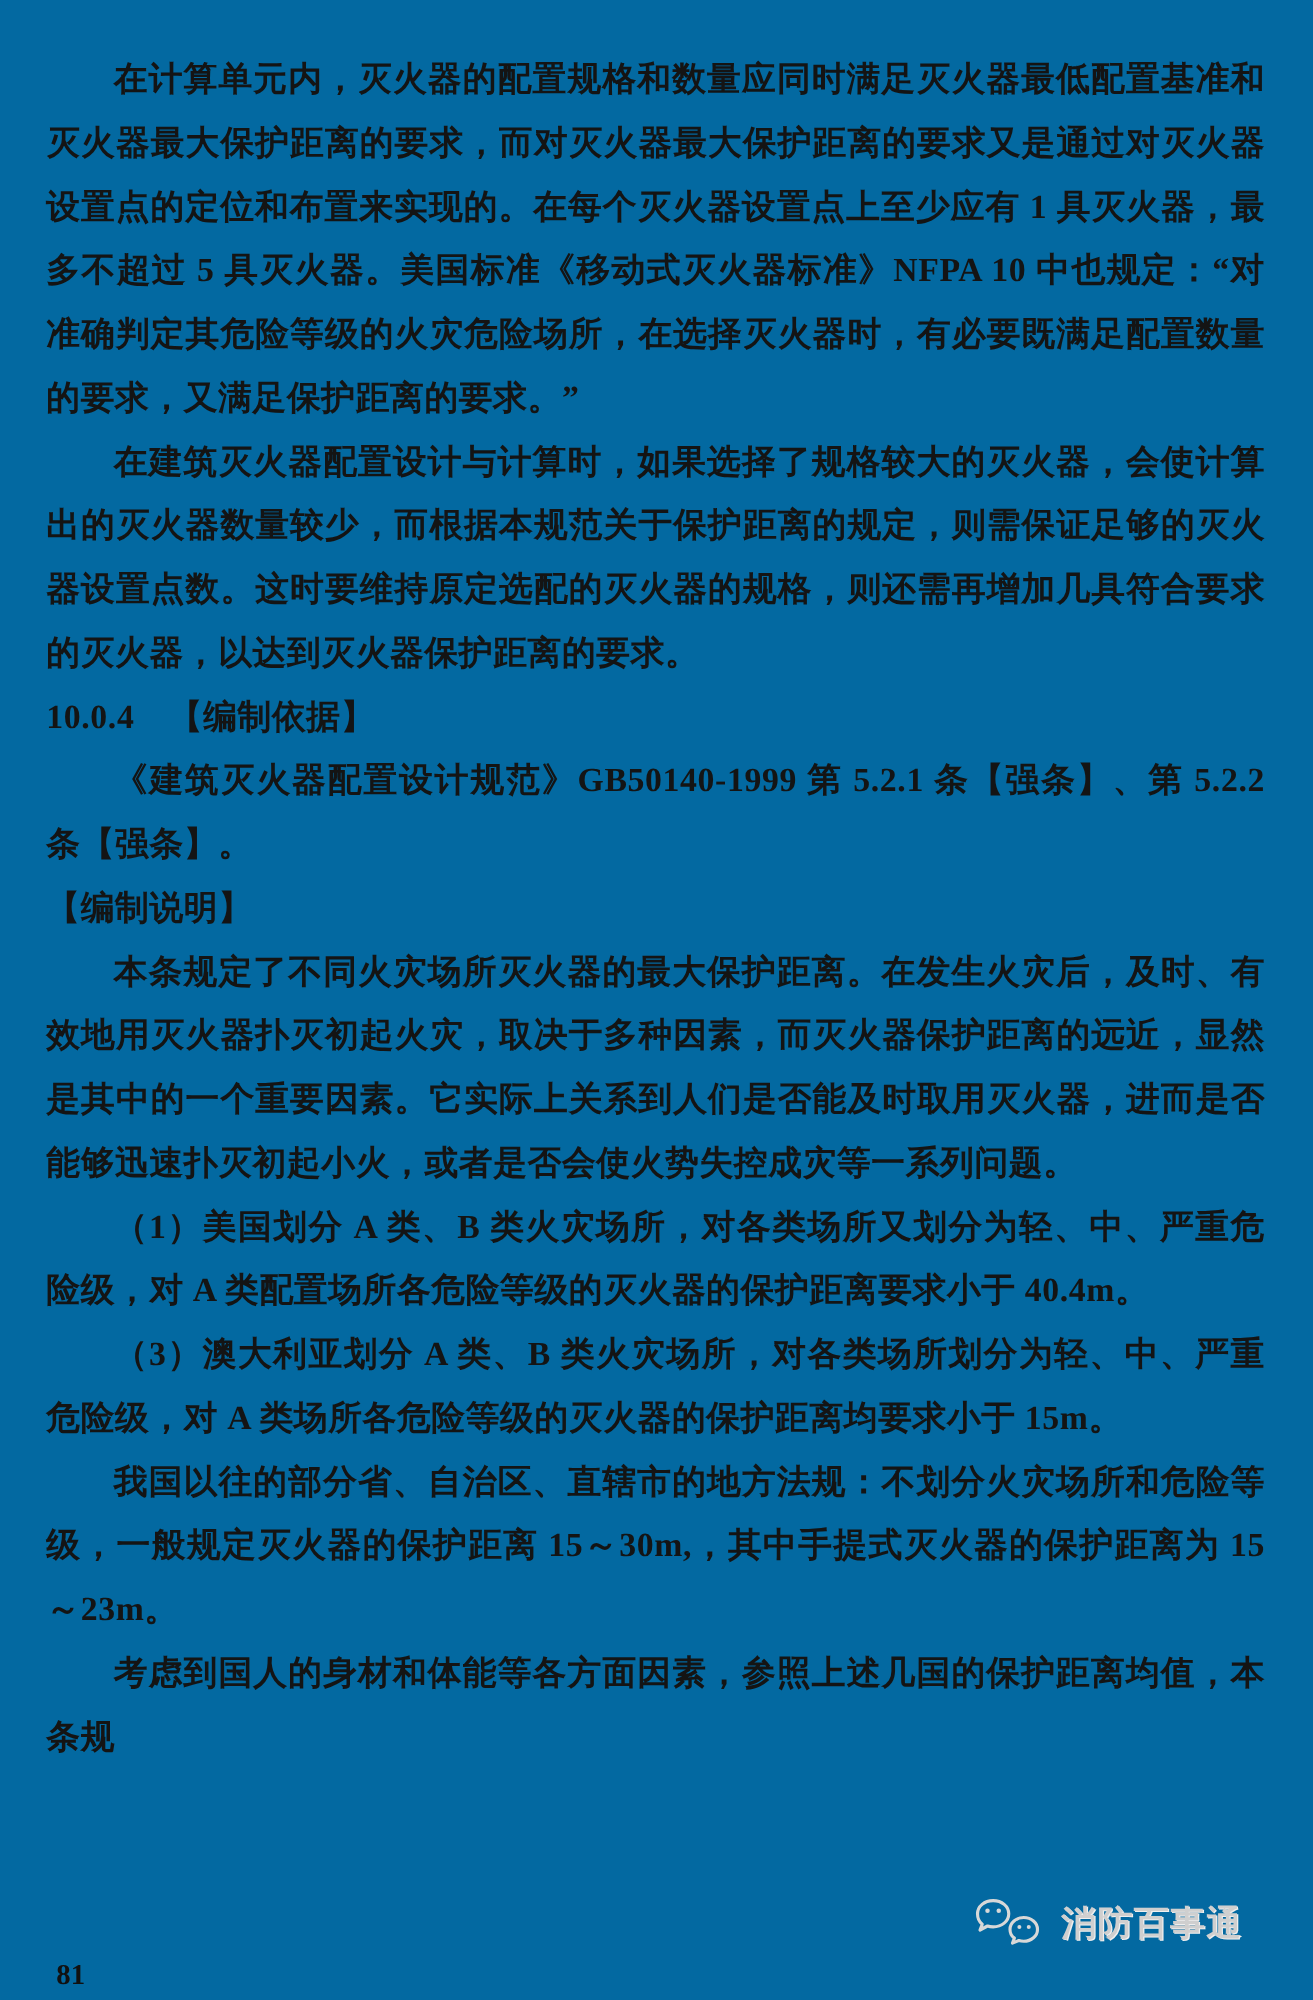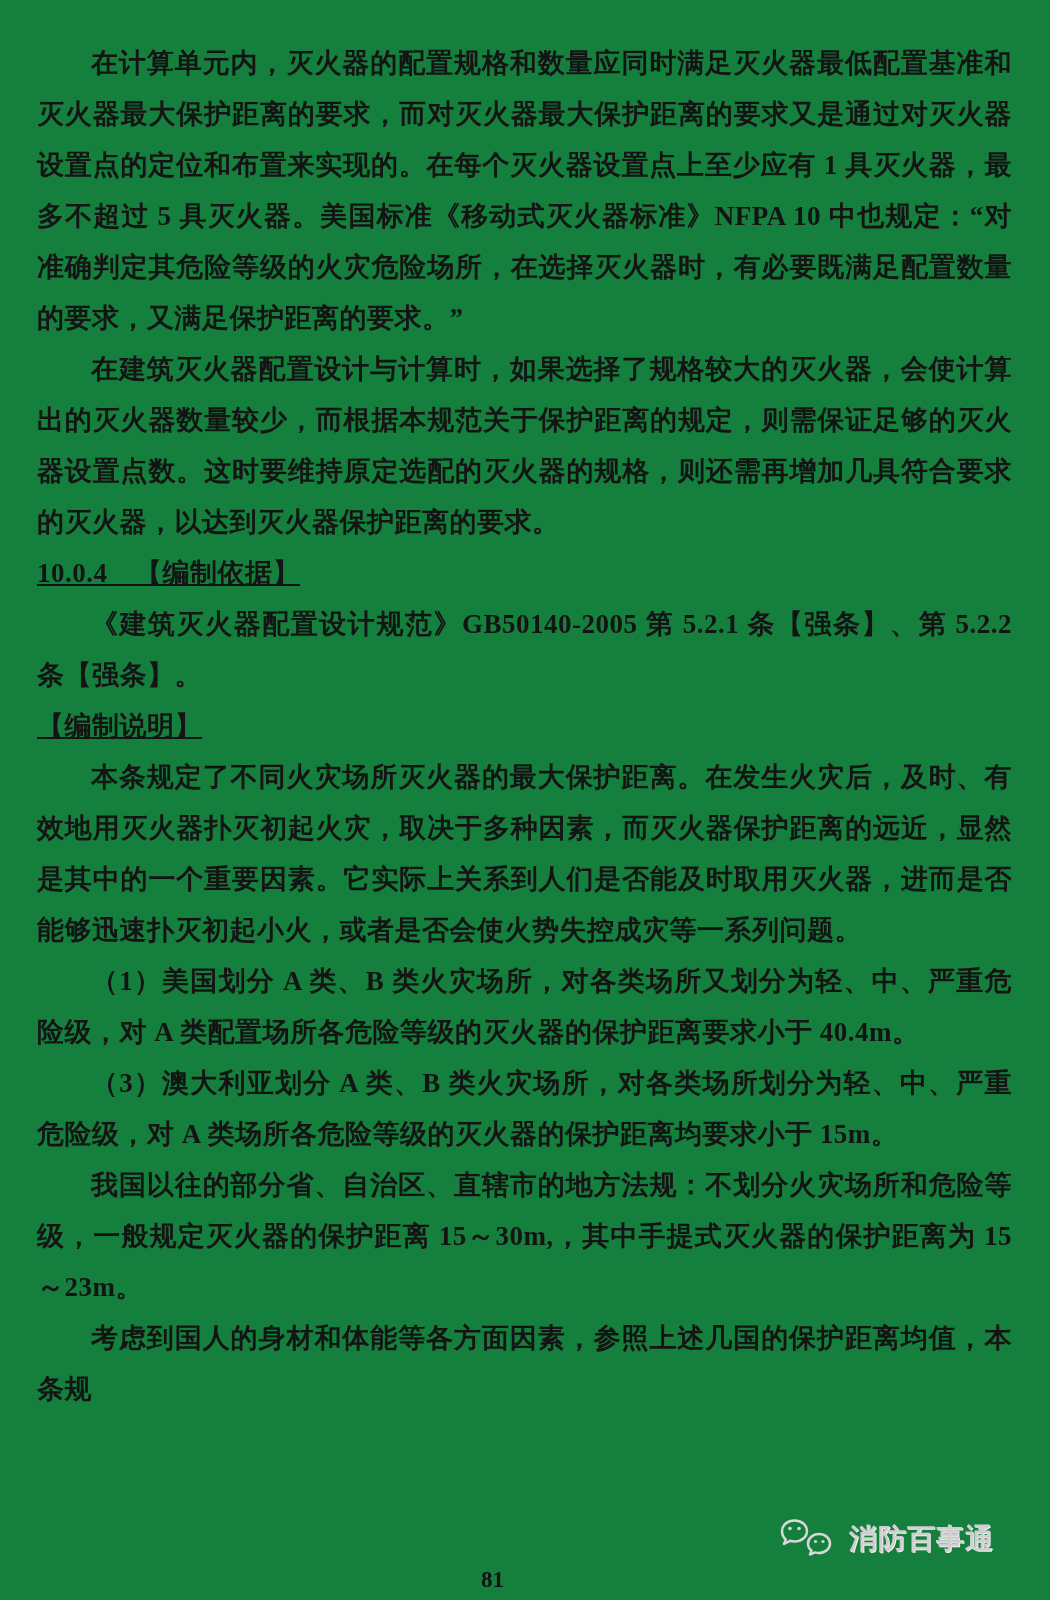--- a/index.html
+++ b/index.html
@@ -4,21 +4,21 @@
 <style>
   html, body {
     margin: 0;
     padding: 0;
     background: #ffffff;
   }
   .page {
     position: relative;
     width: 1050px;
     height: 1600px;
-    background: #15803d;
+    background: #0369a1;
     overflow: hidden;
     font-family: "Liberation Serif", "DejaVu Serif", serif;
     color: #141414;
   }
   .text-block {
     position: absolute;
     left: 37px;
     right: 38px;
     top: 38px;
     font-size: 27px;
@@ -29,21 +29,20 @@
     letter-spacing: 0.5px;
   }
   .para {
     margin: 0;
   }
   .indent {
     text-indent: 2em;
   }
   .heading {
     text-indent: 0;
-    text-decoration: underline;
   }
   .watermark {
     position: absolute;
     top: 1518px;
     right: 56px;
     display: flex;
     align-items: center;
     gap: 16px;
     color: #cfcfcf;
     font-size: 28px;
@@ -53,37 +52,37 @@
   }
   .wm-logo {
     display: inline-flex;
     align-items: center;
   }
   .page-num {
     position: absolute;
     top: 1567px;
     left: 0;
     width: 985px;
-    text-align: center;
     font-size: 23px;
     font-weight: bold;
     font-family: "Liberation Serif", "DejaVu Serif", serif;
     color: #111111;
+    padding-left: 45px;
   }
 </style>
 </head>
 <body>
 
 <div class="page">
 
   <div class="text-block">
     <p class="para indent">在计算单元内，灭火器的配置规格和数量应同时满足灭火器最低配置基准和灭火器最大保护距离的要求，而对灭火器最大保护距离的要求又是通过对灭火器设置点的定位和布置来实现的。在每个灭火器设置点上至少应有 1 具灭火器，最多不超过 5 具灭火器。美国标准《移动式灭火器标准》NFPA 10 中也规定：“对准确判定其危险等级的火灾危险场所，在选择灭火器时，有必要既满足配置数量的要求，又满足保护距离的要求。”</p>
     <p class="para indent">在建筑灭火器配置设计与计算时，如果选择了规格较大的灭火器，会使计算出的灭火器数量较少，而根据本规范关于保护距离的规定，则需保证足够的灭火器设置点数。这时要维持原定选配的灭火器的规格，则还需再增加几具符合要求的灭火器，以达到灭火器保护距离的要求。</p>
     <p class="para heading">10.0.4　【编制依据】</p>
-    <p class="para indent">《建筑灭火器配置设计规范》GB50140-2005 第 5.2.1 条【强条】、第 5.2.2 条【强条】。</p>
+    <p class="para indent">《建筑灭火器配置设计规范》GB50140-1999 第 5.2.1 条【强条】、第 5.2.2 条【强条】。</p>
     <p class="para heading">【编制说明】</p>
     <p class="para indent">本条规定了不同火灾场所灭火器的最大保护距离。在发生火灾后，及时、有效地用灭火器扑灭初起火灾，取决于多种因素，而灭火器保护距离的远近，显然是其中的一个重要因素。它实际上关系到人们是否能及时取用灭火器，进而是否能够迅速扑灭初起小火，或者是否会使火势失控成灾等一系列问题。</p>
     <p class="para indent">（1）美国划分 A 类、B 类火灾场所，对各类场所又划分为轻、中、严重危险级，对 A 类配置场所各危险等级的灭火器的保护距离要求小于 40.4m。</p>
     <p class="para indent">（3）澳大利亚划分 A 类、B 类火灾场所，对各类场所划分为轻、中、严重危险级，对 A 类场所各危险等级的灭火器的保护距离均要求小于 15m。</p>
     <p class="para indent">我国以往的部分省、自治区、直辖市的地方法规：不划分火灾场所和危险等级，一般规定灭火器的保护距离 15～30m,，其中手提式灭火器的保护距离为 15～23m。</p>
     <p class="para indent">考虑到国人的身材和体能等各方面因素，参照上述几国的保护距离均值，本条规</p>
   </div>
 
   <div class="watermark">
     <span class="wm-logo">

